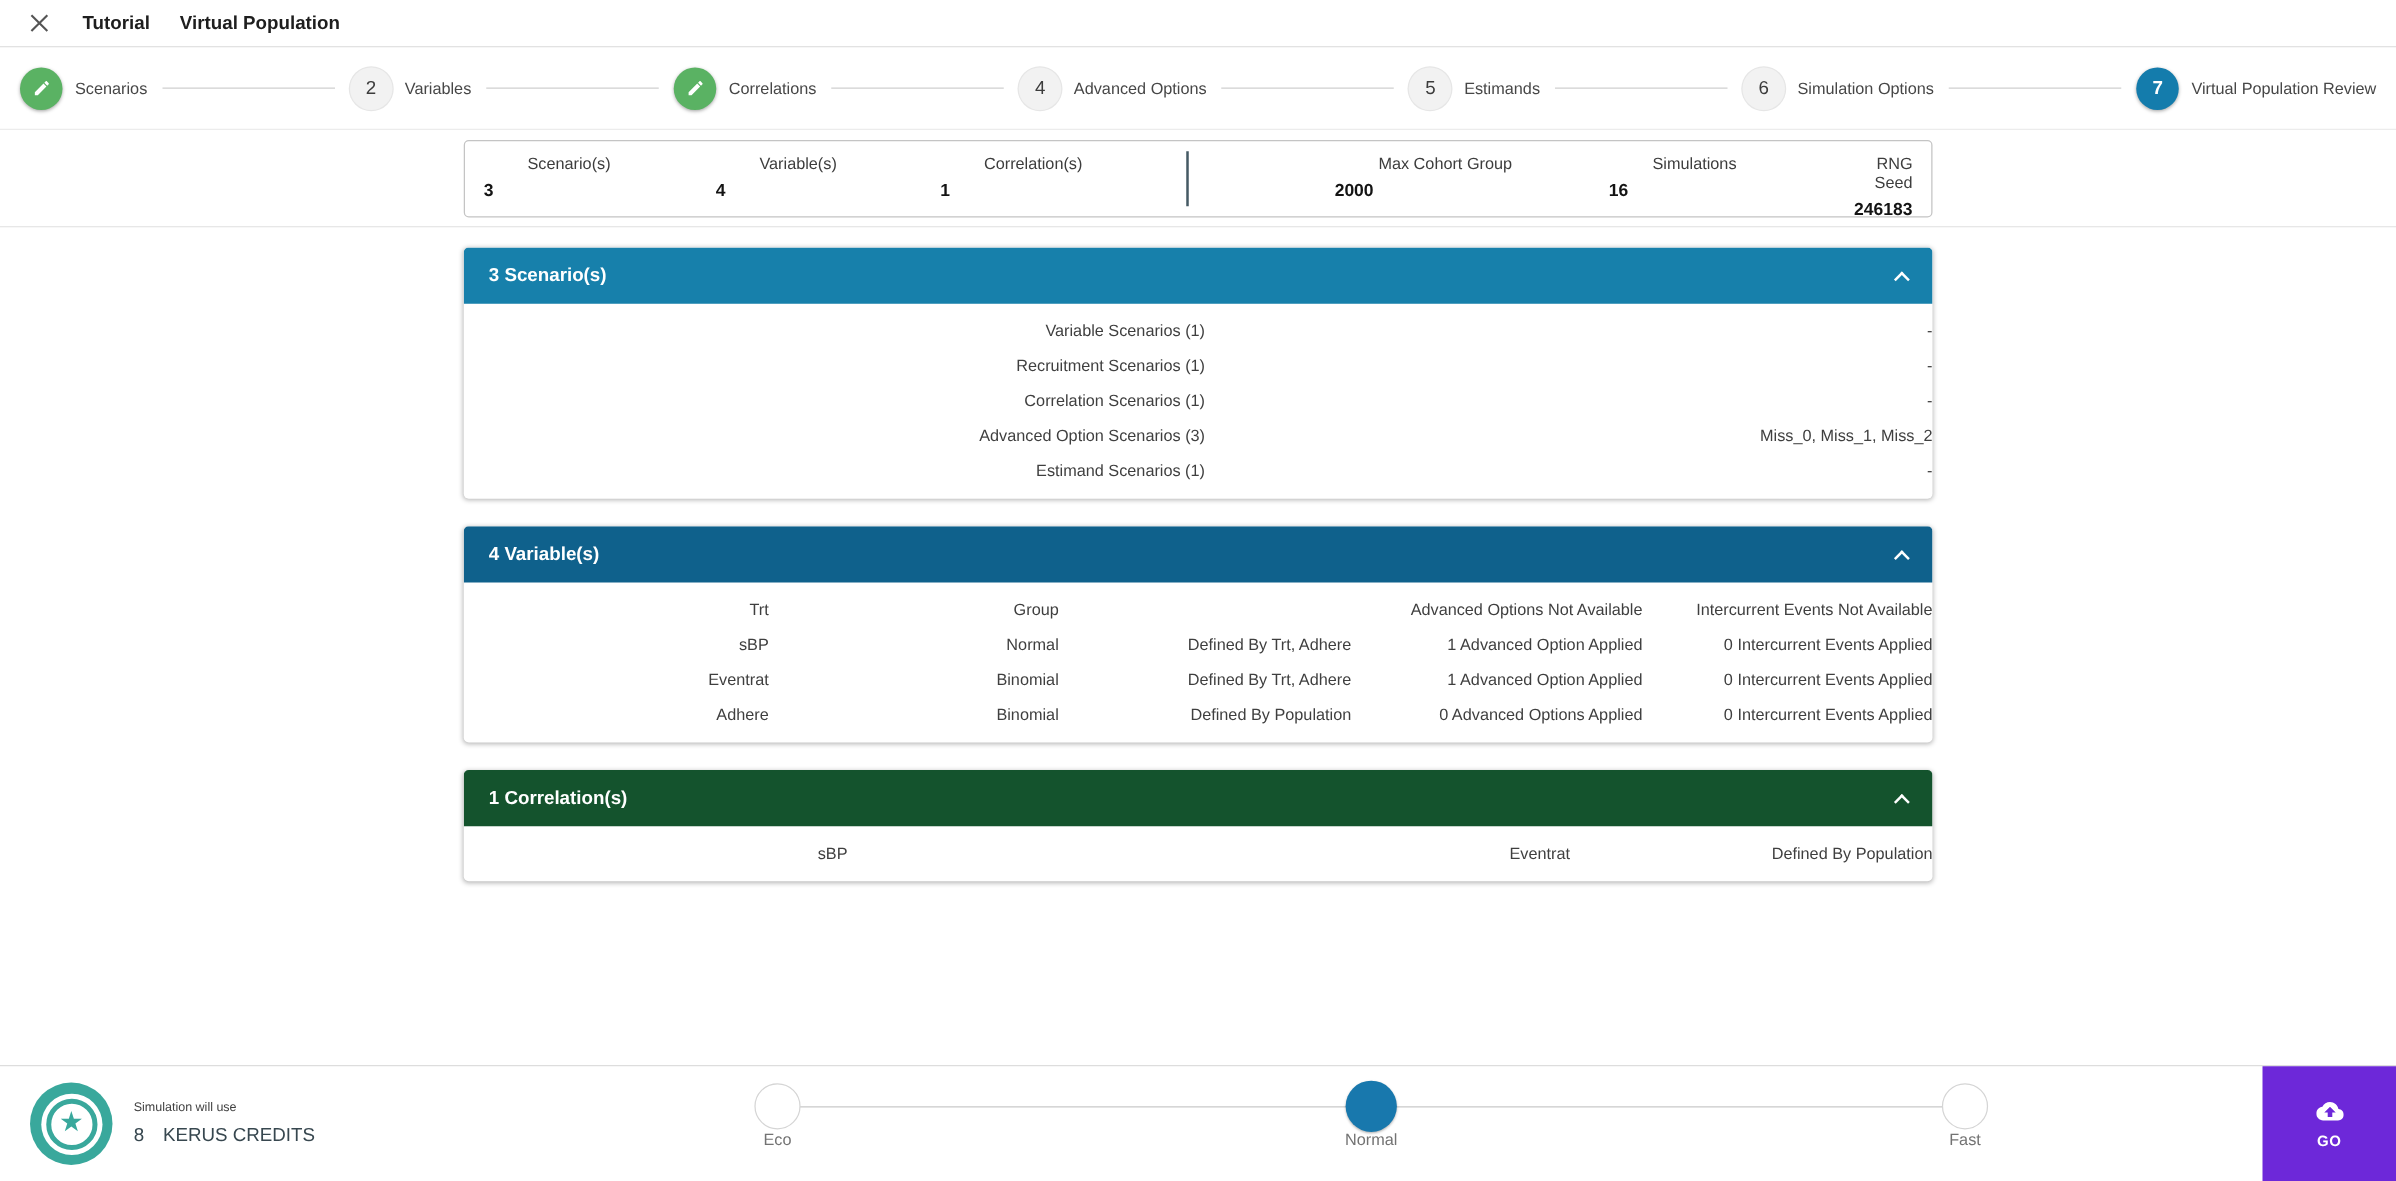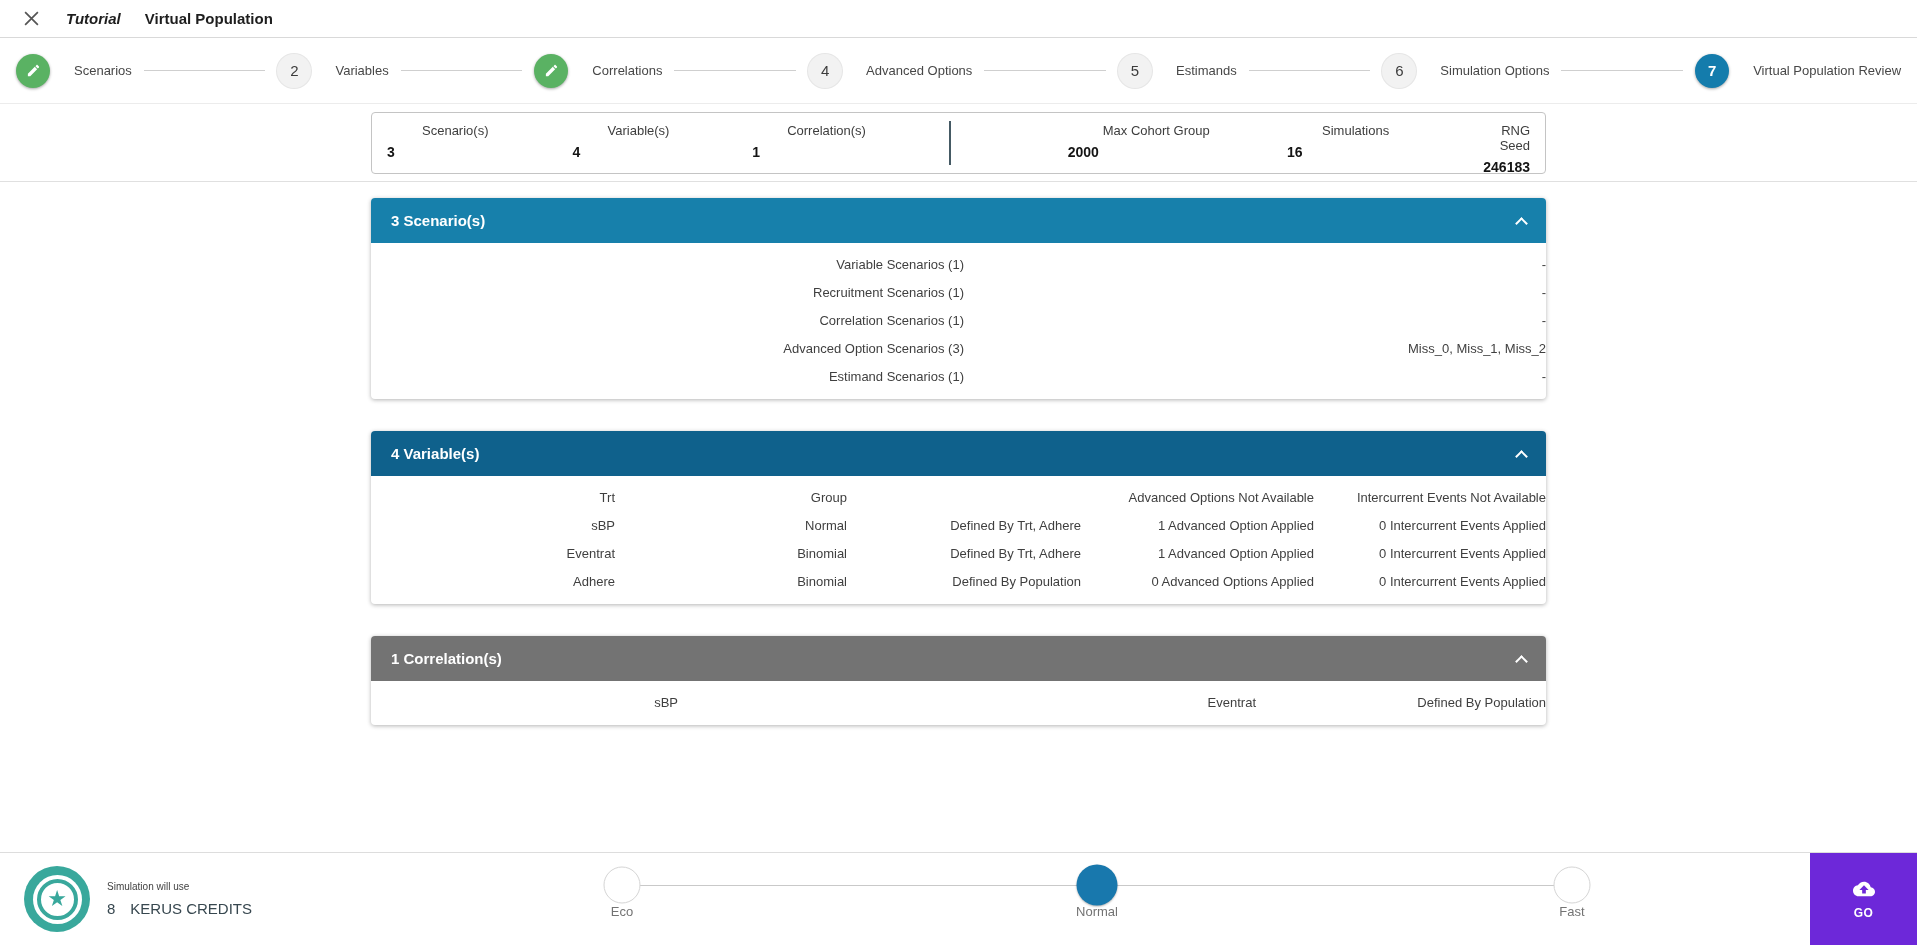--- a/index.html
+++ b/index.html
@@ -2,26 +2,26 @@
 <html><head>
 <meta charset="utf-8">
 <style>
   * { margin:0; padding:0; box-sizing:border-box; }
   html,body { width:1917px; height:945px; background:#fff; font-family:"Liberation Sans",sans-serif; overflow:hidden; }
   .app { width:1917px; height:945px; display:flex; flex-direction:column; background:#fff; }
 
   
   .topbar { height:38px; flex:none; display:flex; align-items:center; padding:0 12px; border-bottom:1px solid #d9d9d9; }
   .close-btn { width:26px; height:26px; display:flex; align-items:center; justify-content:center; margin-left:6px; cursor:pointer; }
-  .tb-title { font-weight:bold; font-size:15px; color:#1e1e1e; margin-left:22px;font-style:italic; }
+  .tb-title { font-weight:bold; font-size:15px; color:#1e1e1e; margin-left:22px; }
   .tb-sub   { font-weight:bold; font-size:15px; color:#1e1e1e; margin-left:24px; }
 
   
   .stepper { height:66px; flex:none; display:flex; align-items:center; padding:0 16px; border-bottom:1px solid #ececec; background:#fff; }
-  .step { display:flex; align-items:center; gap:24px; flex:none; cursor:pointer; }
+  .step { display:flex; align-items:center; gap:10px; flex:none; cursor:pointer; }
   .circ { width:34px; height:34px; border-radius:50%; display:flex; align-items:center; justify-content:center;
           font-size:15px; color:#3c3c3c; background:#f2f2f2; box-shadow:0 0 0 1px #e6e6e6; }
   .circ.done   { box-shadow:0 1px 3px rgba(0,0,0,.35); }
   .circ.active { color:#fff; font-weight:bold; box-shadow:0 1px 3px rgba(0,0,0,.35); }
   .slabel { font-size:13px; color:#474747; white-space:nowrap; }
   .conn { flex:1; height:1px; background:#cfcfcf; margin:0 12px; }
 
   
   .summary-band { height:78px; flex:none; display:flex; align-items:center; justify-content:center; border-bottom:1px solid #e0e0e0; }
   .summary-card { width:1175px; height:62px; border:1px solid #c4c4c4; border-radius:4px; display:flex; align-items:stretch; padding:0 15px; background:#fff; }
@@ -29,21 +29,21 @@
   .sc-label { font-size:13px; color:#3d3d3d;margin-left:35px; }
   .sc-value { font-size:14px; font-weight:bold; color:#141414; margin-top:6px; }
   .w1{width:187px}.w2{width:181px}.w3{width:198px}
   .vdiv{width:2px; background:#455A64; margin:8px 0;}
   .sp{width:118px}
   .w4{width:221px}.w5{width:179px}
   .w6{flex:1; text-align:right;}
 
   
   .content { height:670px; flex:none; display:flex; flex-direction:column; align-items:center; padding-top:16px; background:#fff; }
-  .panel { width:1175px; border-radius:4px; box-shadow:0 1px 4px rgba(0,0,0,.3); margin-bottom:32px; background:#fff; overflow:hidden; }
+  .panel { width:1175px; border-radius:4px; box-shadow:0 1px 4px rgba(0,0,0,.3); margin-bottom:22px; background:#fff; overflow:hidden; }
   .panel-header { height:45px; display:flex; align-items:center; justify-content:space-between; padding:0 20px;
                   color:#fff; font-weight:bold; font-size:15px; cursor:pointer; }
   .chev { width:9px; height:9px; border-top:2px solid #fff; border-right:2px solid #fff; transform:rotate(-45deg); margin-top:5px; }
   .panel-body { padding:7px 0 9px;text-align:right; }
   .row { display:grid; height:28px; align-items:center; padding-left:15px; font-size:13px; color:#3f3f3f; }
   .g-scen { grid-template-columns:578px 1fr; }
   .g-var  { grid-template-columns:229px 232px 234px 233px 1fr; }
   .g-corr { grid-template-columns:292px 578px 1fr; }
   .cell { white-space:nowrap; }
 
@@ -219,21 +219,21 @@
           <span class="cell">Adhere</span>
           <span class="cell">Binomial</span>
           <span class="cell">Defined By Population</span>
           <span class="cell">0 Advanced Options Applied</span>
           <span class="cell">0 Intercurrent Events Applied</span>
         </div>
       </div>
     </section>
 
     <section class="panel">
-      <div class="panel-header" style="background-color: #737373; text-align: right;">
+      <div class="panel-header" style="background-color: #14532d; text-align: right;">
         <span>1 Correlation(s)</span>
         <span class="chev"></span>
       </div>
       <div class="panel-body">
         <div class="row g-corr">
           <span class="cell">sBP</span>
           <span class="cell">Eventrat</span>
           <span class="cell">Defined By Population</span>
         </div>
       </div>

